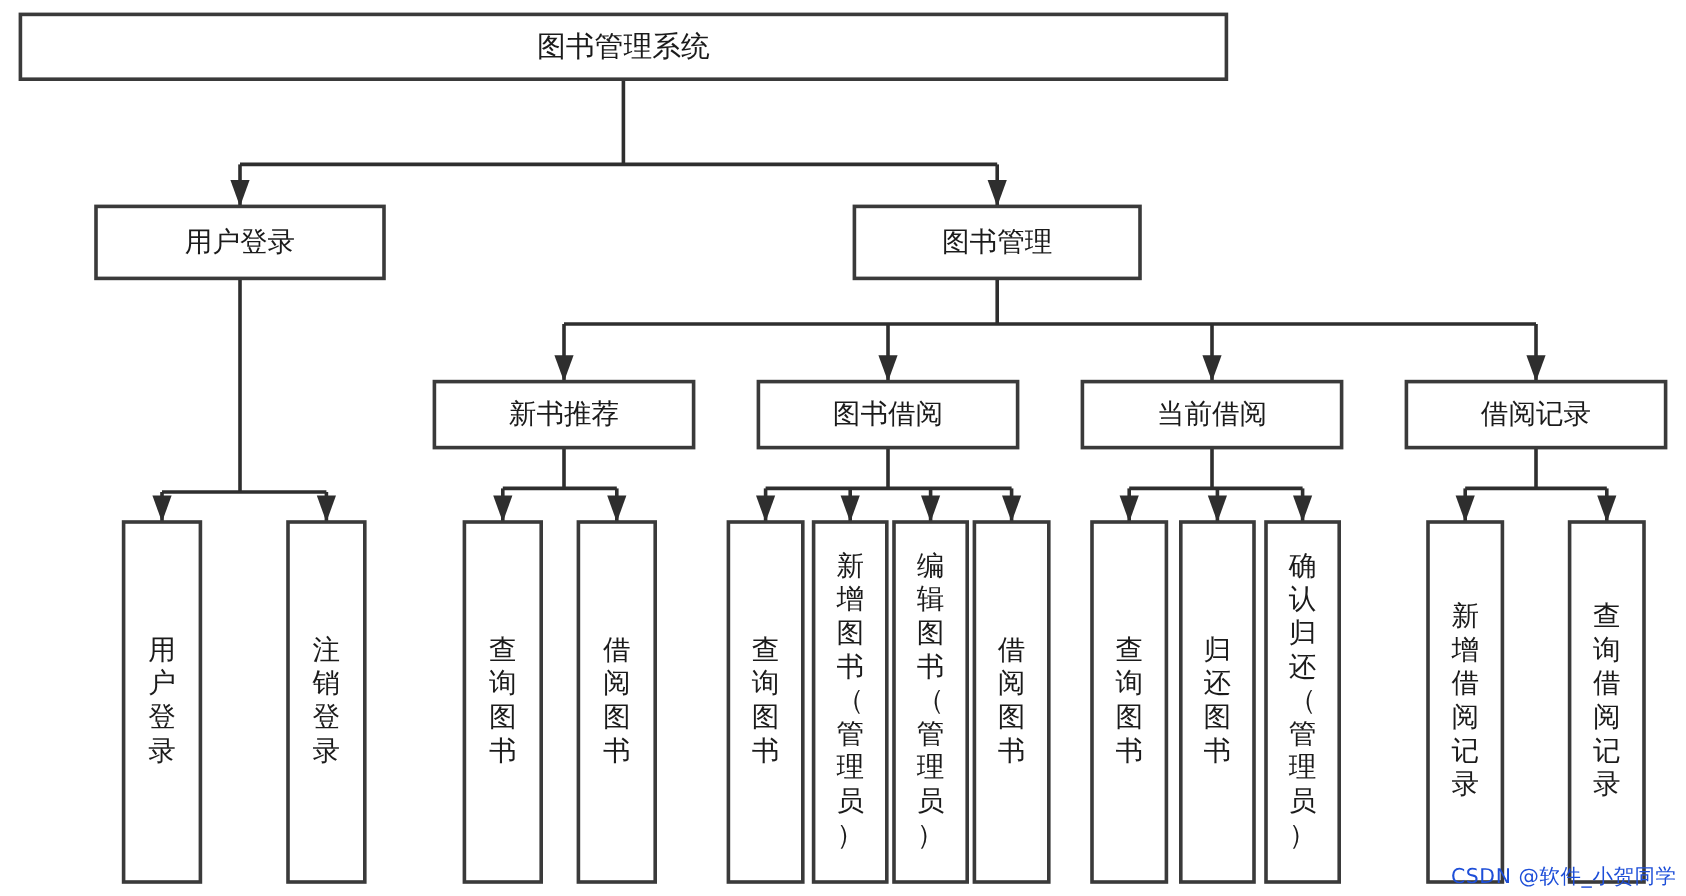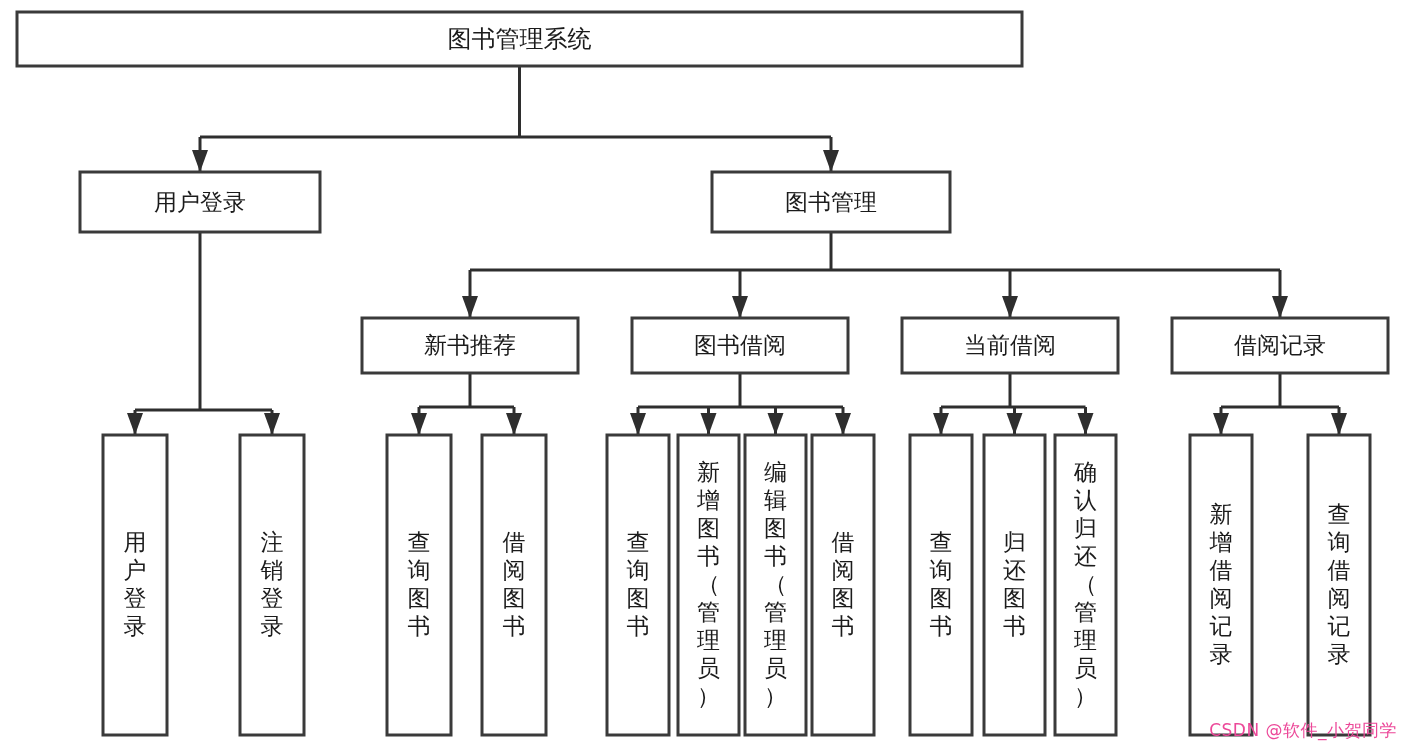--- a/index.html
+++ b/index.html
@@ -15,21 +15,21 @@
     text-anchor:middle;dominant-baseline:middle;
   }
   .label-h{font-size:23px;}
   .label-root{font-size:24px;}
   .label-v{font-size:23px;}
   .connector{stroke:#2e2e2e;stroke-width:3;fill:none;}
   .arrow-head{fill:#2e2e2e;stroke:none;}
   .watermark{
     position:absolute;right:8px;bottom:5px;
     font-family:"DejaVu Sans","Liberation Sans",sans-serif;
-    font-size:17px;color:#ec4899;letter-spacing:0.5px;
+    font-size:17px;color:#1d4ed8;letter-spacing:0.5px;
     white-space:nowrap;user-select:none;
   }
 </style>
 </head>
 <body>
 
 <svg id="diagram" viewBox="0 0 1405 747">
   <g id="edge-layer">
       <line x1="519.5" y1="66" x2="519.5" y2="137" class="connector"></line>
       <line x1="200" y1="137" x2="831" y2="137" class="connector"></line>

